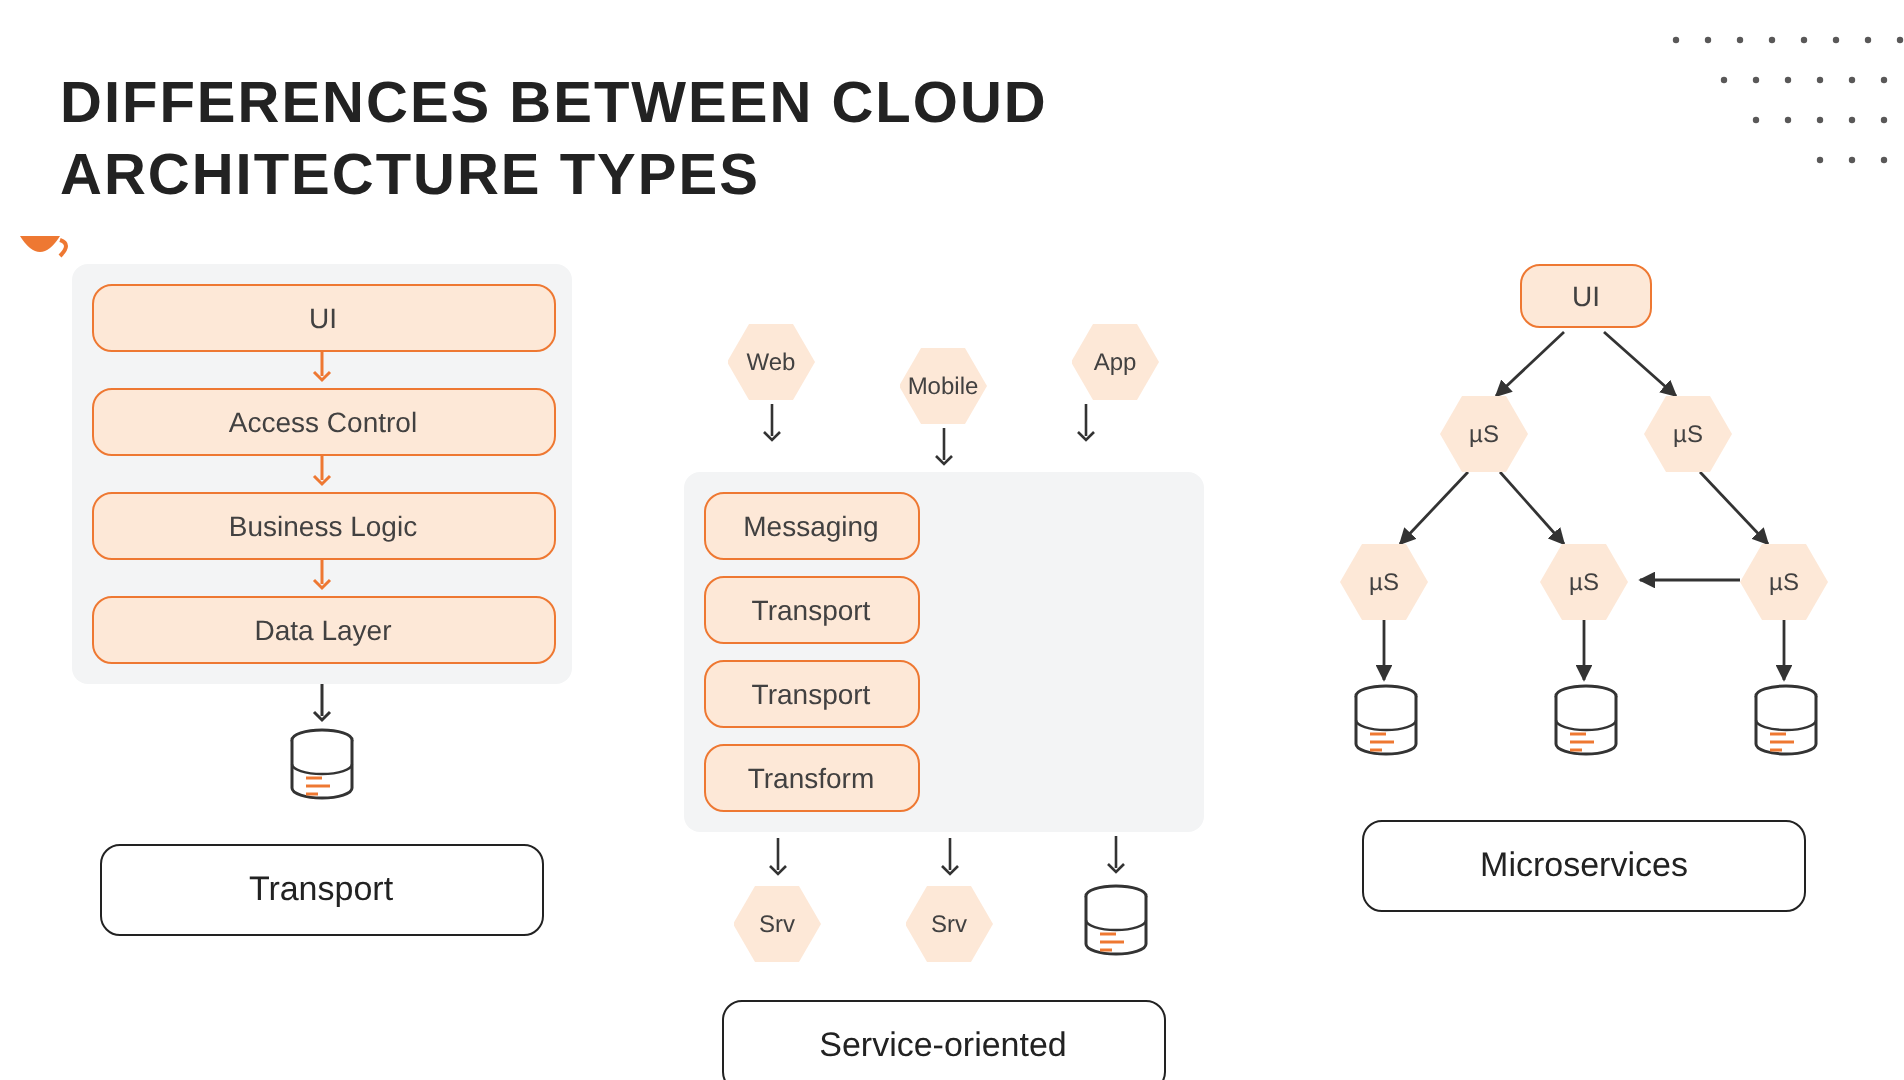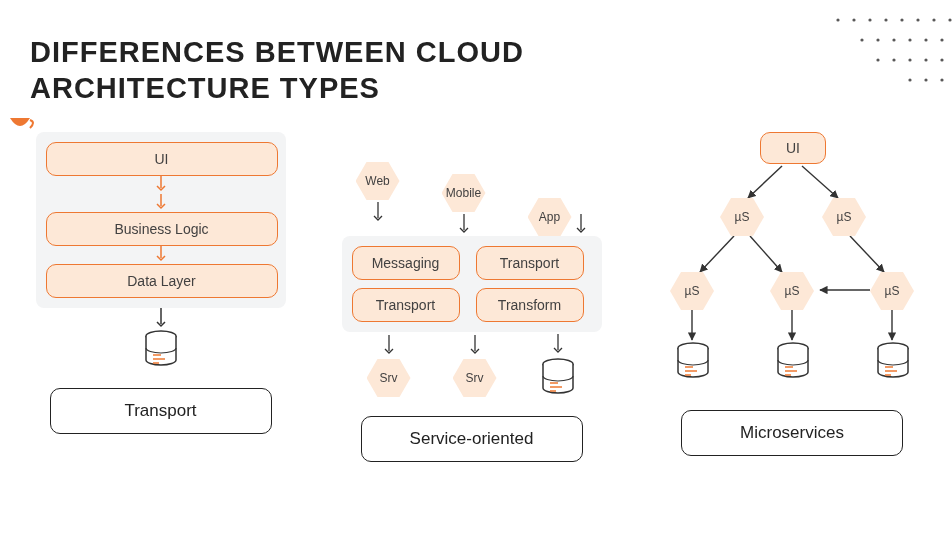--- a/index.html
+++ b/index.html
@@ -80,21 +80,21 @@
   .db{width:38px;height:40px;}
   .db svg{width:38px;height:40px;display:block;}
   
   .mono-panel{width:230px;}
   .mono-panel .box{width:100%;}
   .mono-arrow{height:18px;display:flex;justify-content:center;align-items:center;}
   .mono-arrow svg{width:12px;height:18px;}
   
   .soa-top{display:flex;gap:42px;}
   .soa-panel{width:240px;}
-  .soa-grid{display:grid;grid-template-columns:1fr 1fr;gap:8px;}
+  .soa-grid{display:grid;grid-template-columns:1fr;gap:8px;}
   .soa-grid .box{width:106px;}
   .soa-bottom{display:flex;gap:42px;align-items:center;}
   
   .ms-wrap{position:relative;width:280px;height:260px;}
   .ms-wrap .node{position:absolute;}
   .ms-svg{position:absolute;left:0;top:0;width:280px;height:260px;pointer-events:none;}
 </style>
 </head>
 <body>
 
@@ -144,20 +144,21 @@
 
   <div class="col">
     <div class="panel mono-panel">
       <div class="box">UI</div>
       <div class="mono-arrow">
           <svg>
             <line x1="6" y1="0" x2="6" y2="12" stroke="var(--accent)" stroke-width="1.5"></line>
             <polyline points="2,10 6,14 10,10" fill="none" stroke="var(--accent)" stroke-width="1.5"></polyline>
           </svg>
         </div>
+      <div class="box">Access Control</div>
       <div class="mono-arrow">
           <svg>
             <line x1="6" y1="0" x2="6" y2="12" stroke="var(--accent)" stroke-width="1.5"></line>
             <polyline points="2,10 6,14 10,10" fill="none" stroke="var(--accent)" stroke-width="1.5"></polyline>
           </svg>
         </div>
       <div class="box">Business Logic</div>
       <div class="mono-arrow">
           <svg>
             <line x1="6" y1="0" x2="6" y2="12" stroke="var(--accent)" stroke-width="1.5"></line>
@@ -202,21 +203,21 @@
         <div class="hex">
             <span>Mobile</span>
           </div>
         <div class="arrow-v">
             <svg>
               <line x1="7" y1="0" x2="7" y2="16" stroke="#333" stroke-width="1.3"></line>
               <polyline points="3,14 7,18 11,14" fill="none" stroke="#333" stroke-width="1.3"></polyline>
             </svg>
           </div>
       </div>
-      <div style="display:flex;flex-direction:row;align-items:flex-end;gap:2px;">
+      <div style="display:flex;flex-direction:column;align-items:flex-start;gap:2px;">
         <div class="hex">
             <span>App</span>
           </div>
         <div class="arrow-v">
             <svg>
               <line x1="7" y1="0" x2="7" y2="16" stroke="#333" stroke-width="1.3"></line>
               <polyline points="3,14 7,18 11,14" fill="none" stroke="#333" stroke-width="1.3"></polyline>
             </svg>
           </div>
       </div>

